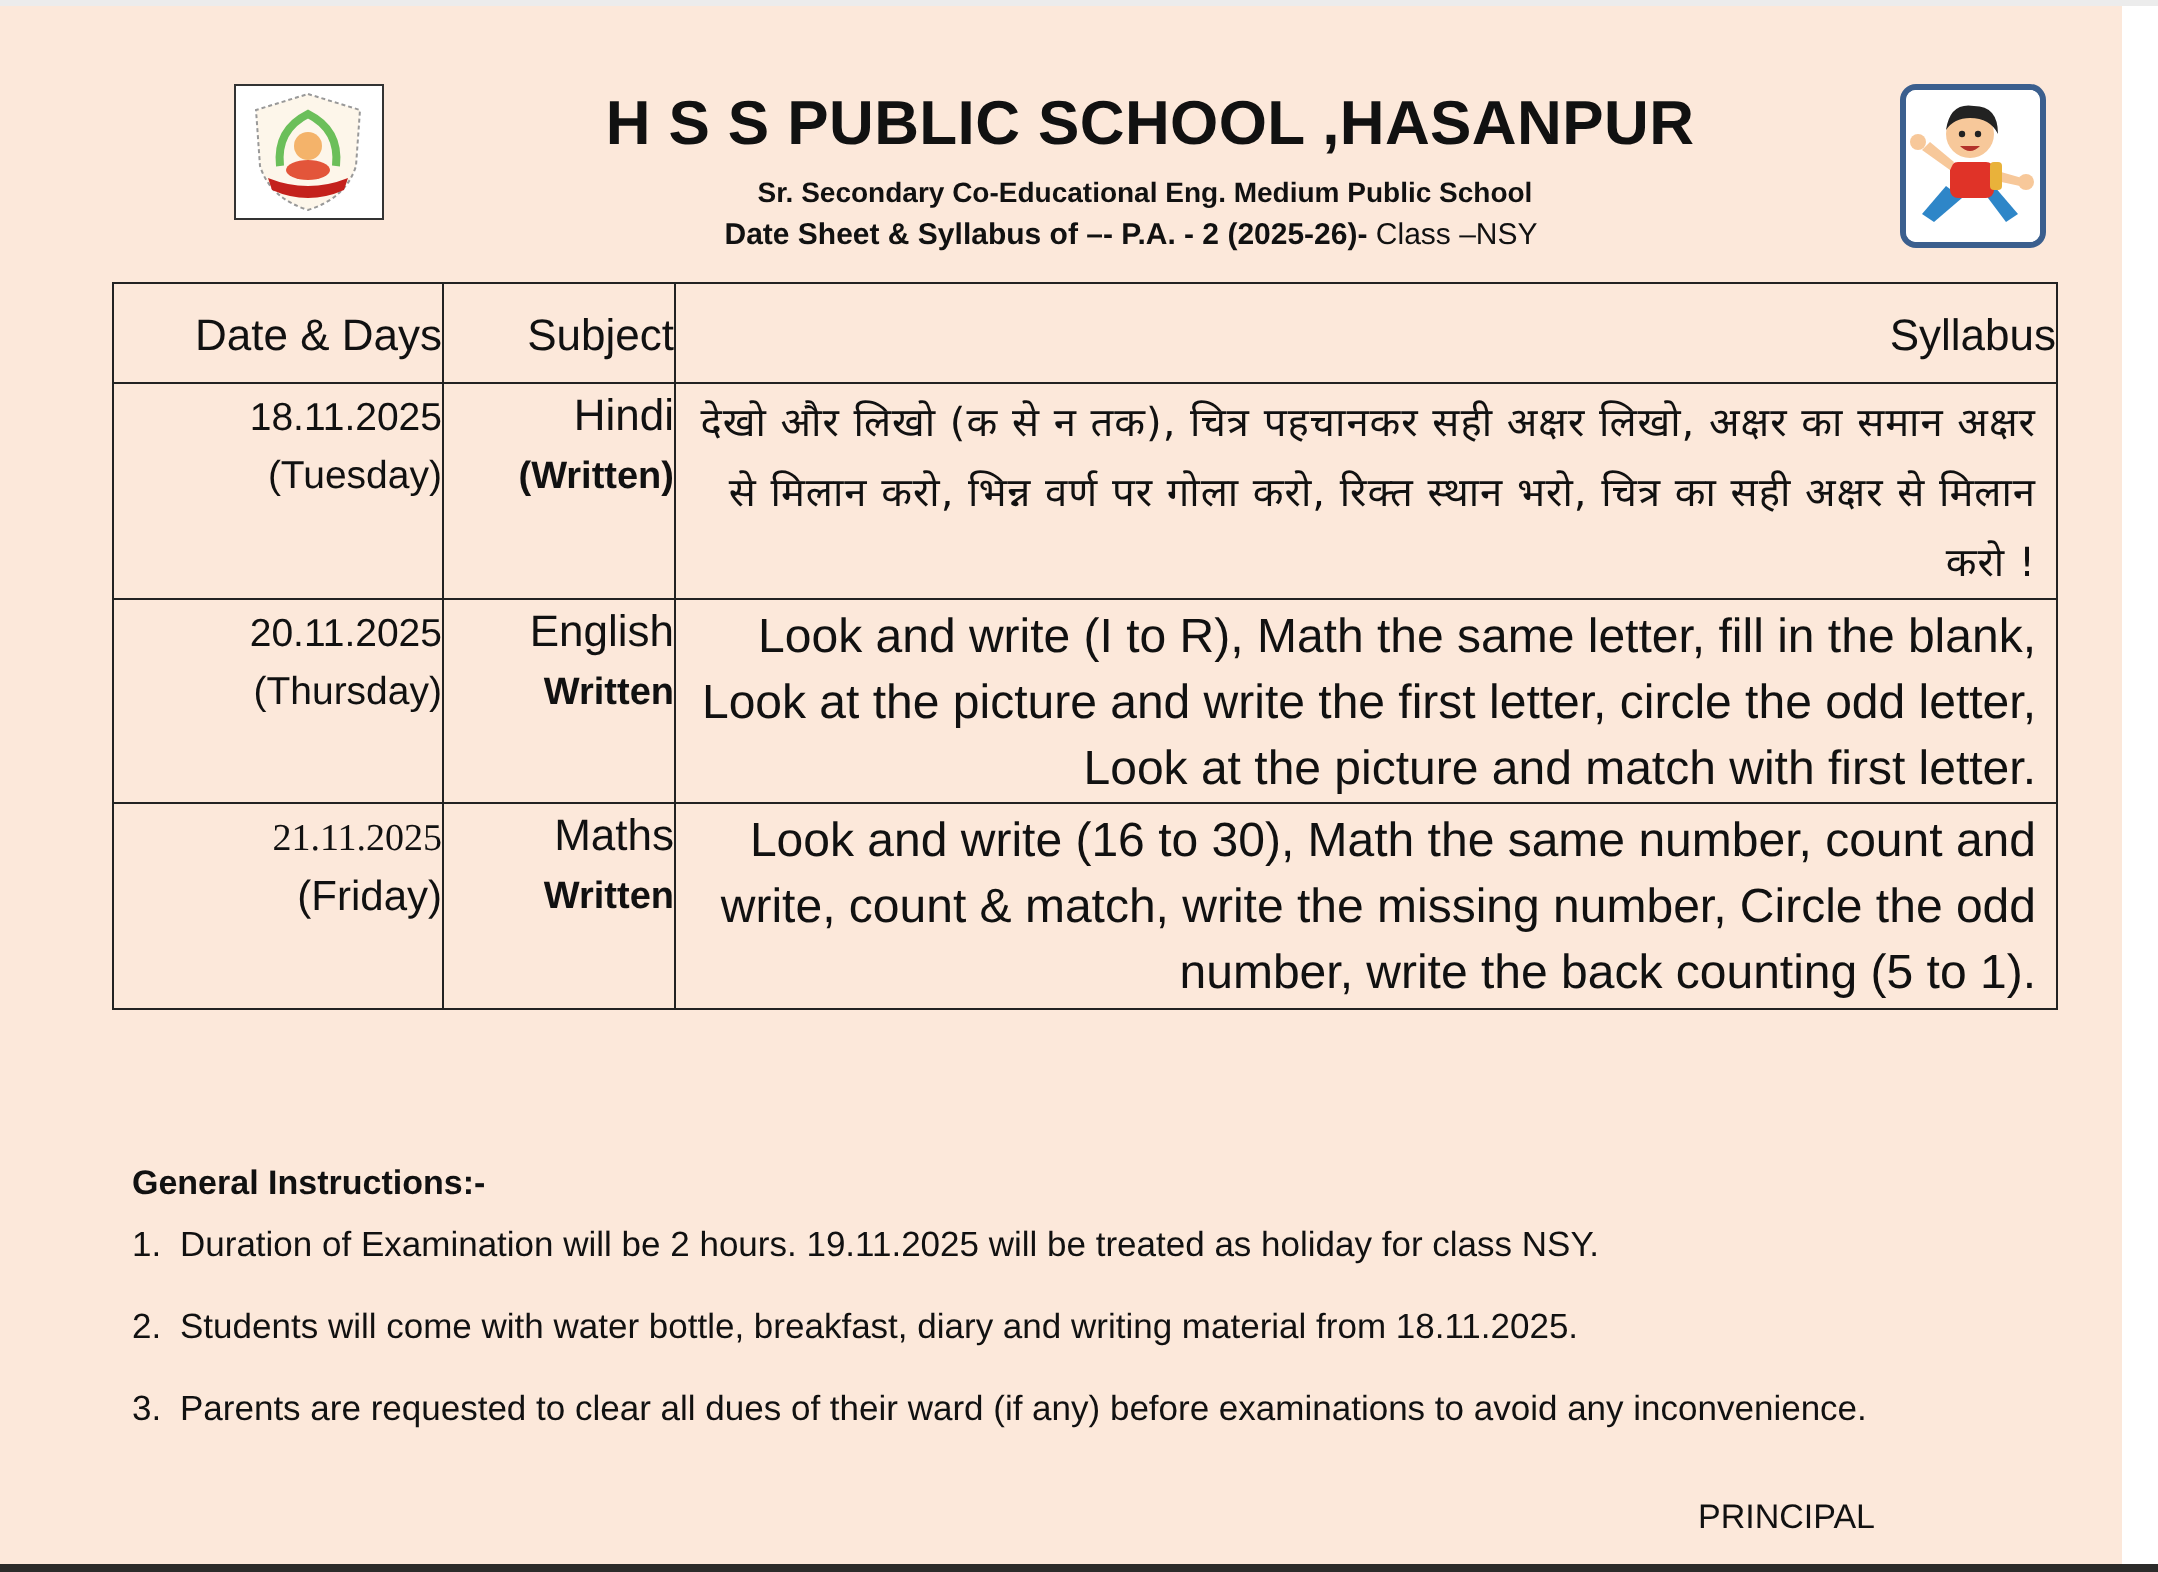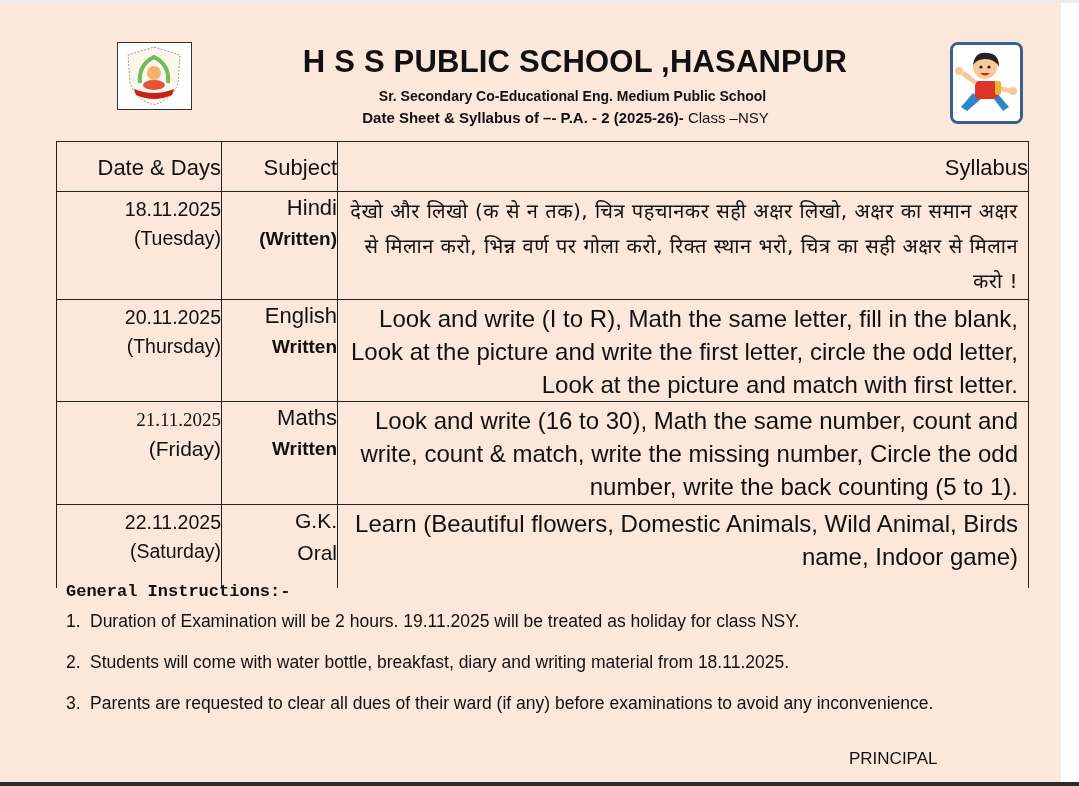--- a/index.html
+++ b/index.html
@@ -58,21 +58,21 @@
   .syl-hi { font-family:"DejaVu Sans", sans-serif; font-size:20px; line-height:35px; letter-spacing:0.5px; }
   tr.r1 td { height:104px; }
   tr.r2 td { height:97px;margin-left:32px; }
   tr.r3 td { height:99px; }
   tr.r4 td { height:80px; border-bottom:none; }
 
   .instructions {
     position:absolute; left:66px; top:582px; width:900px;
     font-size:17px;
   }
-  .inst-head { font-weight:bold; font-size:17px; margin-bottom:5px;font-family:Liberation Mono, monospace; }
+  .inst-head { font-weight:bold; font-size:17px; margin-bottom:5px; }
   .inst-item { display:flex; font-size:17.5px; line-height:30px; margin-bottom:11px; }
   .inst-num { width:24px; flex:none; }
   .inst-item.three { margin-bottom:0; }
   .inst-text { flex:1; }
   .principal {
     position:absolute; left:849px; top:749px; font-weight:normal; font-size:17px;
   }
 </style>
 </head>
 <body>
@@ -154,31 +154,20 @@
       <td class="date">
         <div style="font-size:19px;font-family:Liberation Serif, serif;">21.11.2025</div>
         <div style="font-size:21px;">(Friday)</div>
       </td>
       <td>
         <span class="subj-main">Maths</span>
         <span class="subj-sub">Written</span>
       </td>
       <td class="syl">Look and write (16 to 30), Math the same number, count and write, count &amp; match, write the missing number, Circle the odd number, write the back counting (5 to 1).</td>
     </tr>
-    <tr class="r4">
-      <td class="date">
-        <div>22.11.2025</div>
-        <div>(Saturday)</div>
-      </td>
-      <td>
-        <span class="subj-main" style="font-size:21px;">G.K.</span>
-        <span class="subj-main" style="font-size:21px;">Oral</span>
-      </td>
-      <td class="syl">Learn (Beautiful flowers, Domestic Animals, Wild Animal, Birds name, Indoor game)</td>
-    </tr>
   </tbody>
 </table>
 
 <div class="instructions">
   <div class="inst-head">General Instructions:-</div>
   <div class="inst-item">
     <span class="inst-num">1.</span>
     <span class="inst-text">Duration of Examination will be 2 hours. 19.11.2025 will be treated as holiday for class NSY.</span>
   </div>
   <div class="inst-item">

